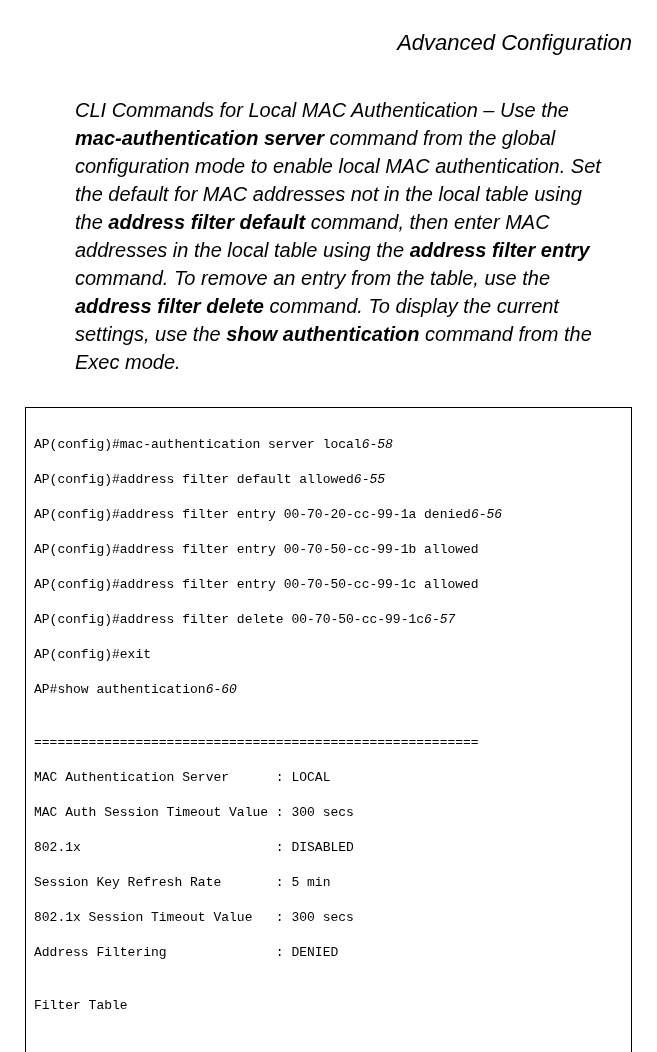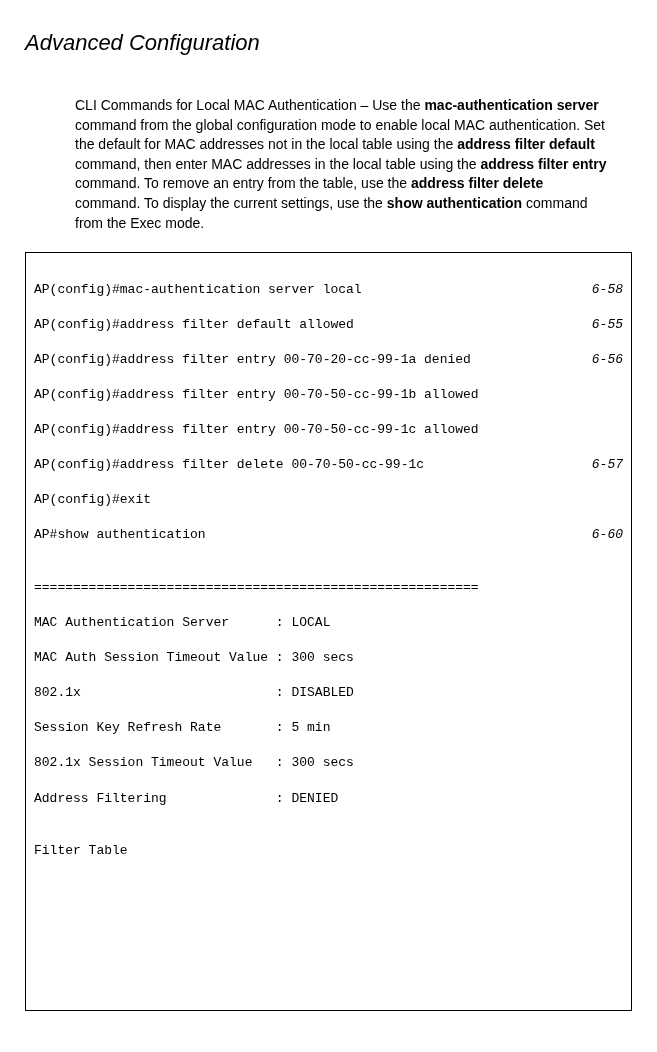--- a/index.html
+++ b/index.html
@@ -7,44 +7,45 @@
       padding: 30px 25px;
       width: 657px;
       box-sizing: border-box;
       font-family: Arial, Helvetica, sans-serif;
       background: #fff;
       color: #000;
     }
     .header-title {
       font-style: italic;
       font-size: 22px;
-      text-align: left;
+      text-align: right;
       margin-bottom: 40px;
     }
     .body-text {
-      font-size: 14px;
+      font-size: 20px;
       line-height: 1.4;
-      margin: 0 20px 19px 50px;
+      margin: 0 20px 31px 50px;
+      font-style: italic;
     }
     .bold {
       font-weight: bold;
     }
     .cli-box {
       border: 1px solid #000;
       padding: 10px 8px;
       font-family: "Courier New", Courier, monospace;
       font-size: 13px;
       line-height: 1.35;
       white-space: pre;
       overflow: hidden;
       margin: 10px 0;
     }
     .cli-row {
       display: flex;
-      justify-content: space-between;
+      justify-content: flex-start;
     }
     .cli-ref {
       font-style: italic;
       font-family: Liberation Mono, monospace;
     }
   </style>
 </head>
 <body>
 
 <div class="header-title">Advanced Configuration</div>

